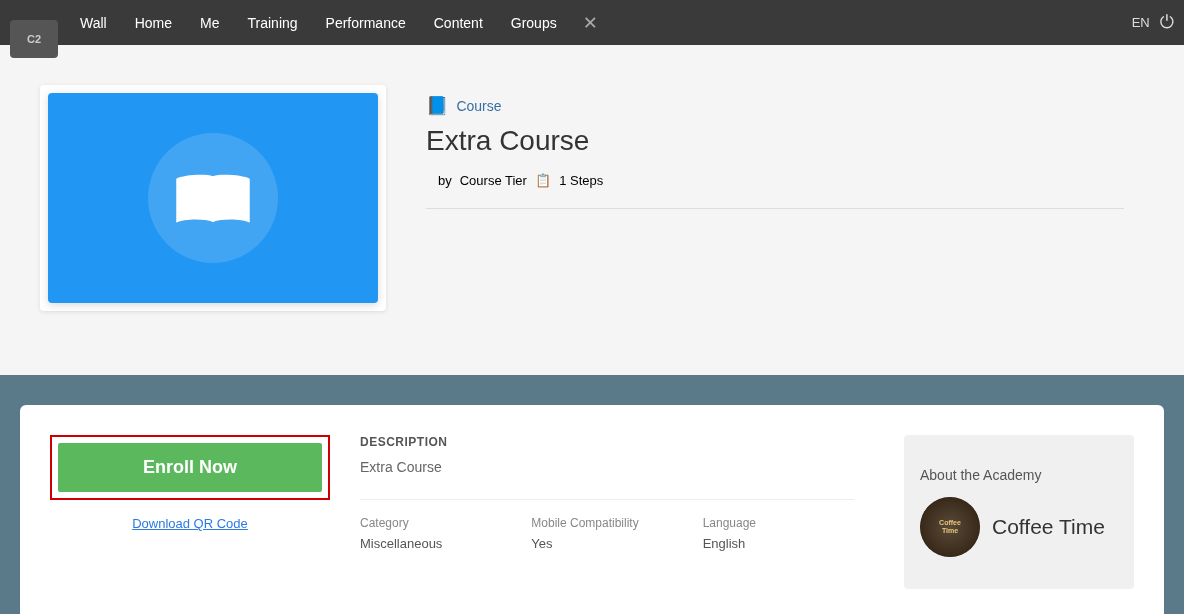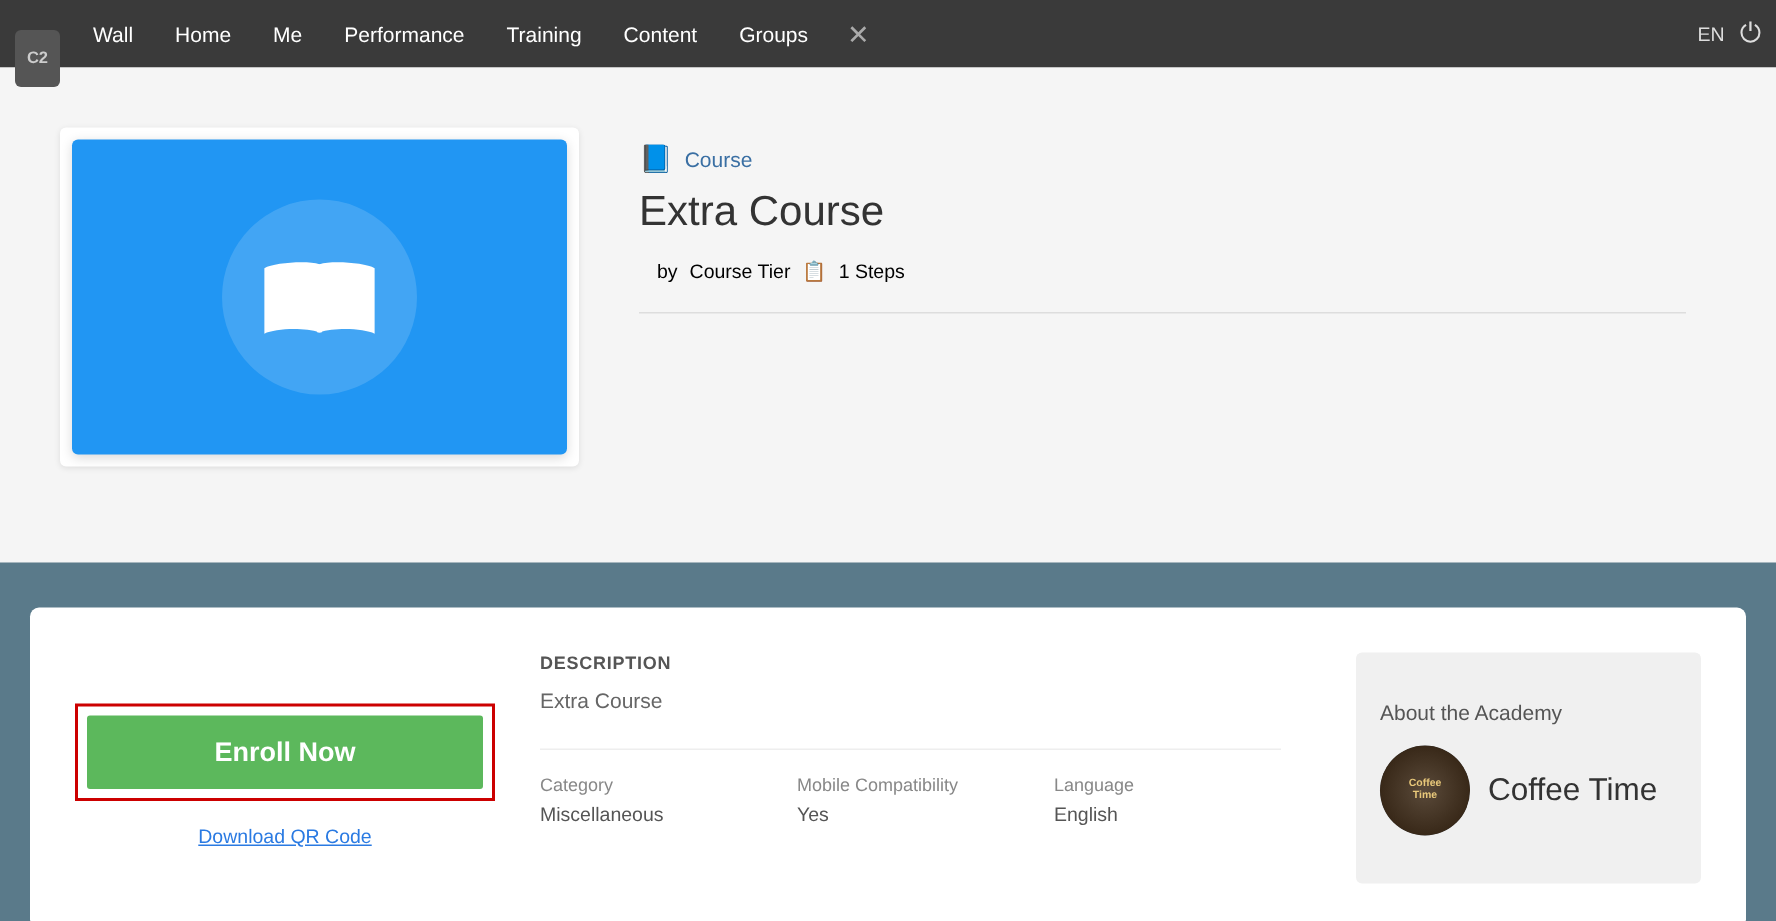--- a/index.html
+++ b/index.html
@@ -8,21 +8,21 @@
     
     .navbar {
       background: #3a3a3a;
       height: 45px;
       display: flex;
       align-items: center;
       padding: 0 10px;
       gap: 0;
     }
     .navbar .logo {
-      width: 30px;
+      width: 48px;
       height: 38px;
       background: #555;
       border-radius: 4px;
       margin-right: 8px;
       display: flex;
       align-items: center;
       justify-content: center;
       color: #ccc;
       font-size: 11px;
       font-weight: bold;
@@ -159,21 +159,20 @@
     }
 
     
     .enroll-col {
       width: 280px;
       flex-shrink: 0;
       display: flex;
       flex-direction: column;
       align-items: center;
       gap: 16px;
-      margin-top: 34px;
     }
     .enroll-button-wrapper {
       border: 2px solid #cc0000;
       padding: 6px;
       width: 100%;
     }
     .enroll-btn {
       background: #5cb85c;
       color: #fff;
       border: none;
@@ -286,22 +285,22 @@
     }
   </style>
 </head>
 <body>
 
 <nav class="navbar">
   <div class="logo">C2</div>
   <a>Wall</a>
   <a>Home</a>
   <a>Me</a>
+  <a>Training</a>
   <a>Performance</a>
-  <a>Training</a>
   <a>Content</a>
   <a>Groups</a>
   <span class="close-icon">✕</span>
   <div class="right-group">
     <span class="lang">EN</span>
     <span class="power-btn">⏻</span>
   </div>
 </nav>
 
 <div class="top-content">

